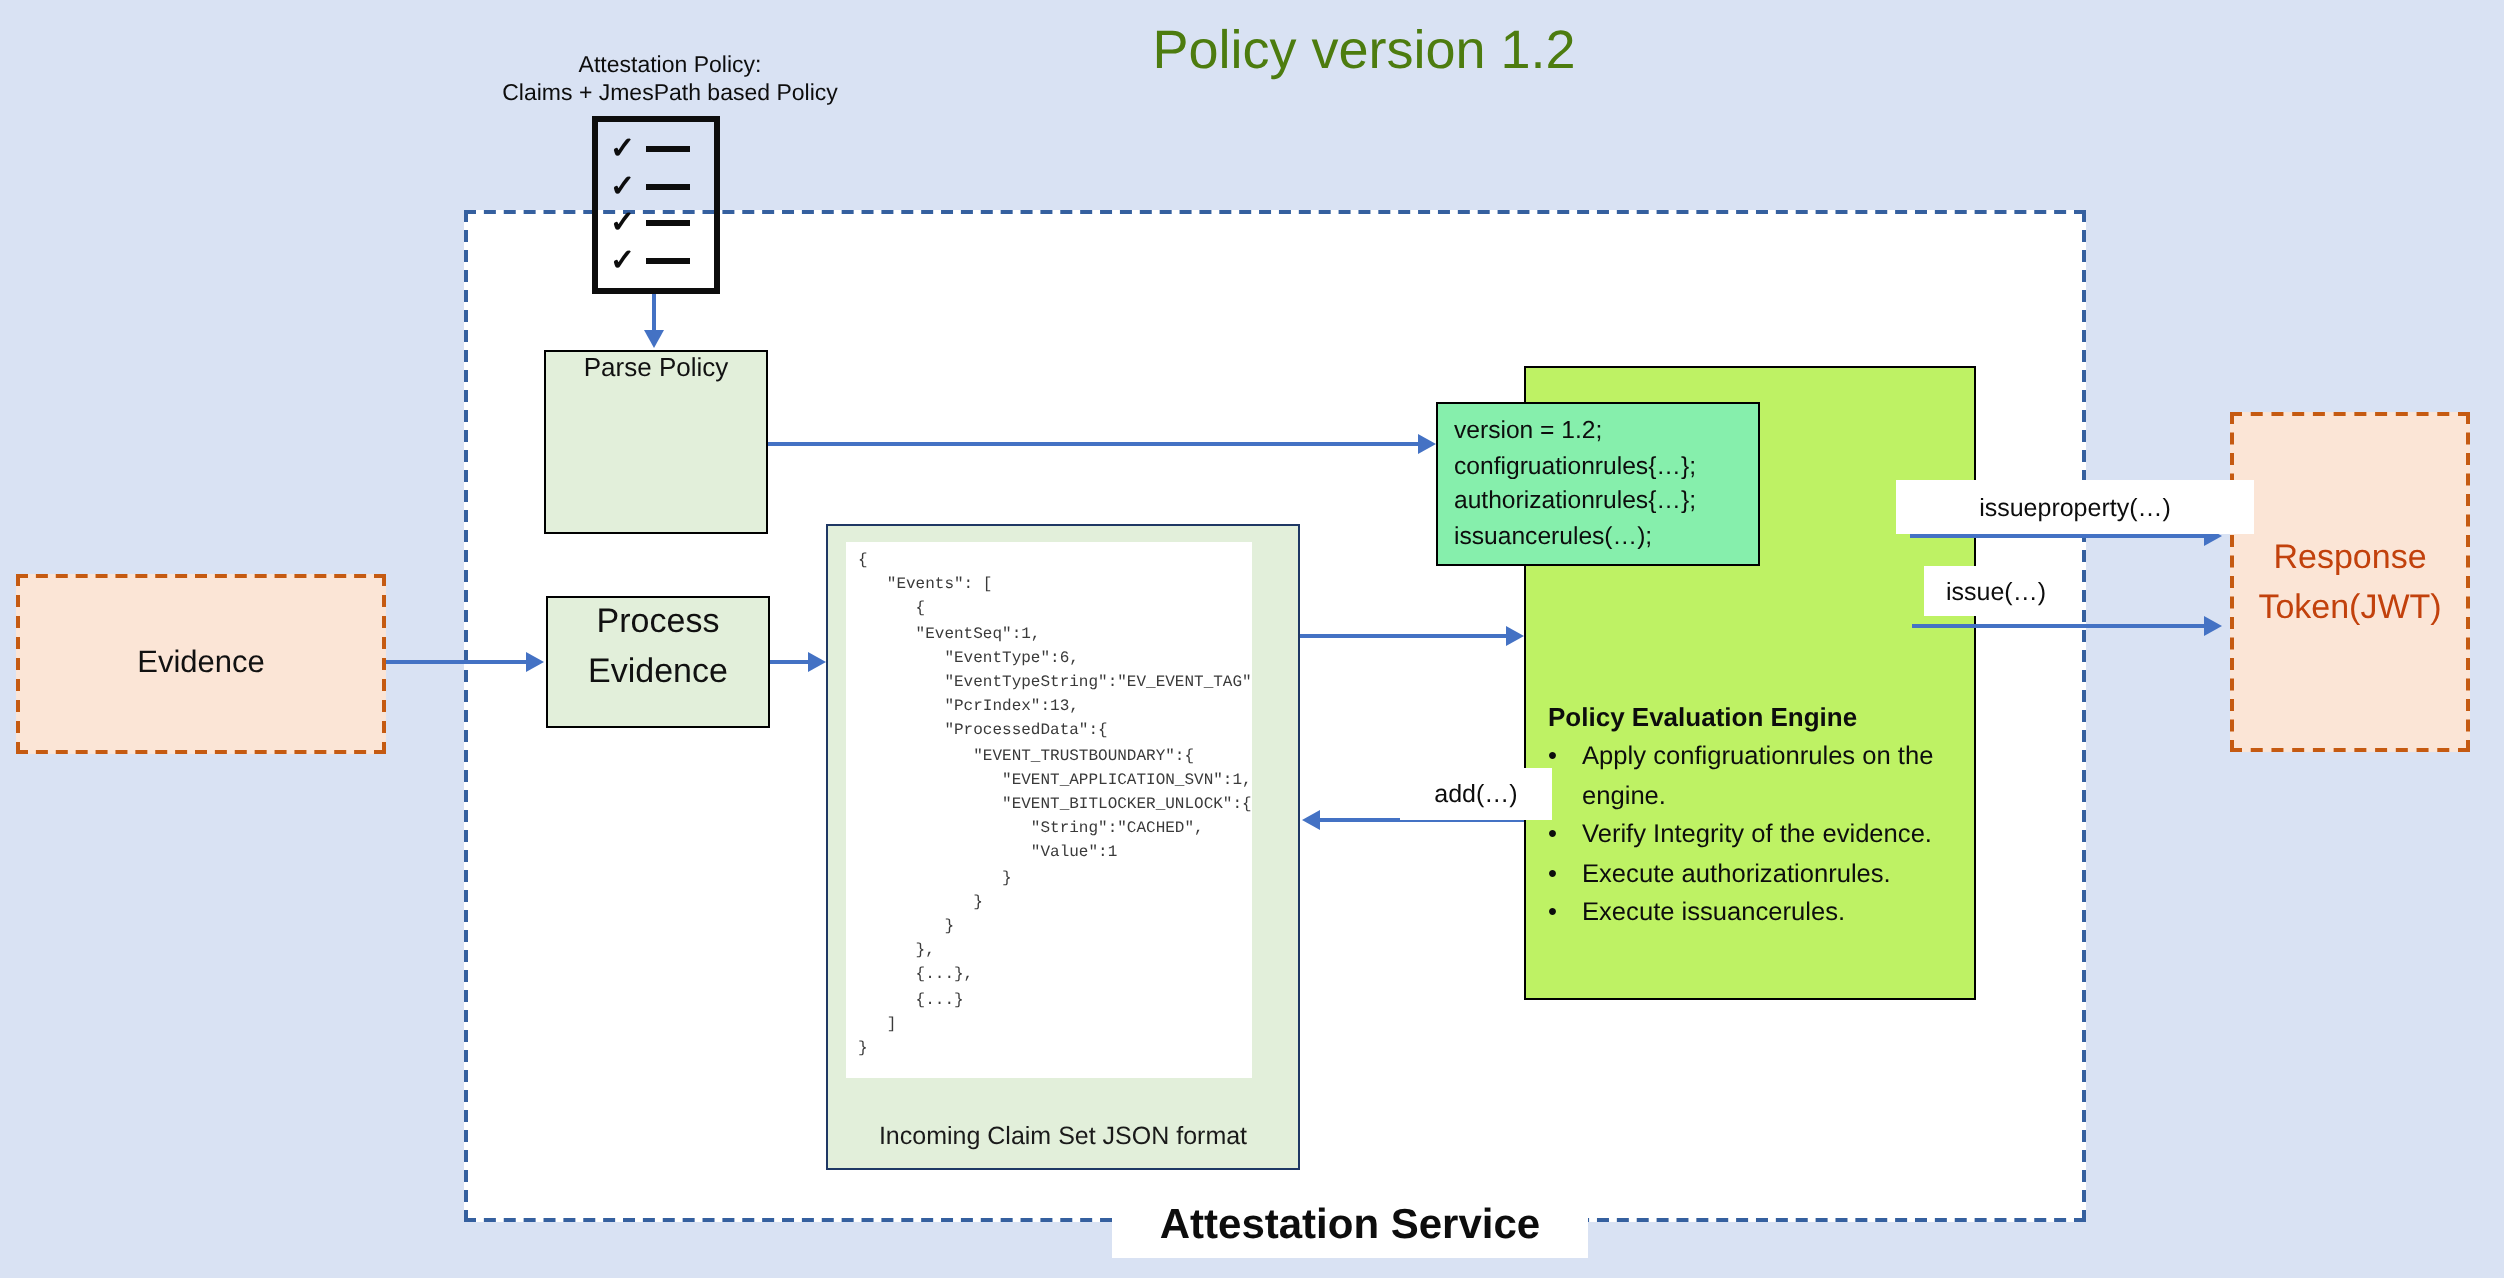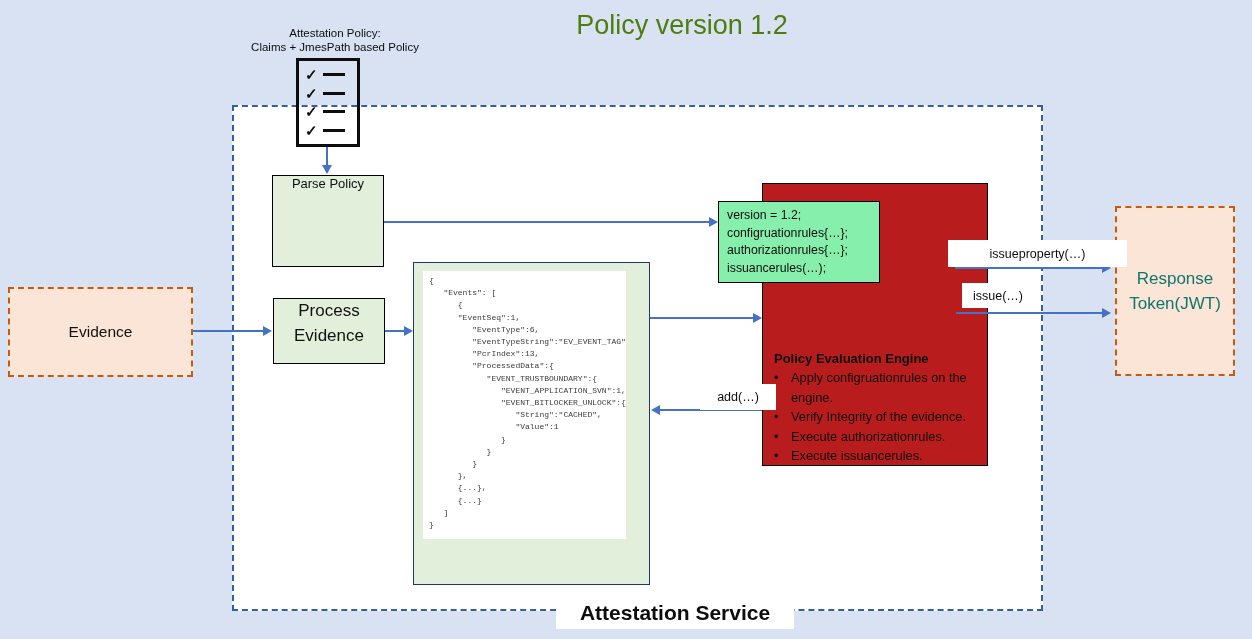--- a/index.html
+++ b/index.html
@@ -58,43 +58,43 @@
     text-align:center;z-index:8;
   }
   .peach-box{
     position:absolute;background:#fbe5d6;border:2px dashed #c55a11;
     box-sizing:border-box;display:flex;flex-direction:column;
     align-items:center;justify-content:center;text-align:center;z-index:8;
   }
   .evidence-box{left:8px;top:287px;width:185px;height:90px;font-size:15.5px;}
   .parse-policy-box{left:272px;top:175px;width:112px;height:92px;font-size:13px;}
   .process-evidence-box{left:273px;top:298px;width:112px;height:66px;font-size:17px;line-height:1.45;}
-  .response-box{left:1115px;top:206px;width:120px;height:170px;font-size:17px;line-height:1.5;color:#0f766e;}
+  .response-box{left:1115px;top:206px;width:120px;height:170px;font-size:17px;line-height:1.5;color:#c2410c;}
   
   .claimset-box{
     position:absolute;left:413px;top:262px;width:237px;height:323px;
     background:#e2efda;border:1.5px solid #1f3864;box-sizing:border-box;z-index:8;
   }
   .code-panel{
     position:absolute;left:9px;top:8px;width:203px;height:268px;
     background:#ffffff;overflow:hidden;
   }
   .code-panel pre{
     margin:0;padding:4px 0 0 6px;
     font-family:"Liberation Mono",monospace;
     font-size:8px;line-height:12.2px;color:#3a3a3a;
   }
   .claimset-caption{
     position:absolute;left:0;bottom:9px;width:100%;
     text-align:center;font-size:12.5px;color:#1a1a1a;
   }
   
   .pee-box{
-    position:absolute;left:762px;top:183px;width:226px;height:283px;
-    background:#b91c1c;border:1.5px solid #000;box-sizing:border-box;z-index:8;
+    position:absolute;left:762px;top:183px;width:226px;height:317px;
+    background:#bef264;border:1.5px solid #000;box-sizing:border-box;z-index:8;
   }
   .pee-content{position:absolute;left:11px;top:167px;width:205px;}
   .pee-title{font-size:13px;font-weight:700;margin-bottom:2px;color:#0d0d0d;}
   .pee-li{display:flex;font-size:12.8px;line-height:19.5px;color:#0d0d0d;}
   .pee-li .marker{width:17px;flex:0 0 17px;}
   .pee-li:first-child .marker{visibility:hidden;}
   
   .version-box{
     position:absolute;left:718px;top:201px;width:162px;height:82px;
     background:#86efac;border:1.5px solid #000;box-sizing:border-box;
@@ -184,20 +184,21 @@
                   "Value":1
                }
             }
          }
       },
       {...},
       {...}
    ]
 }</pre>
     </div>
+    <div class="claimset-caption">Incoming Claim Set JSON format</div>
   </div>
 
   <div class="pee-box">
     <div class="pee-content">
       <div class="pee-title">Policy Evaluation Engine</div>
       <div class="pee-li">
           <span class="marker">•</span>
           <span>Apply configruationrules on the engine.</span>
         </div>
       <div class="pee-li">

